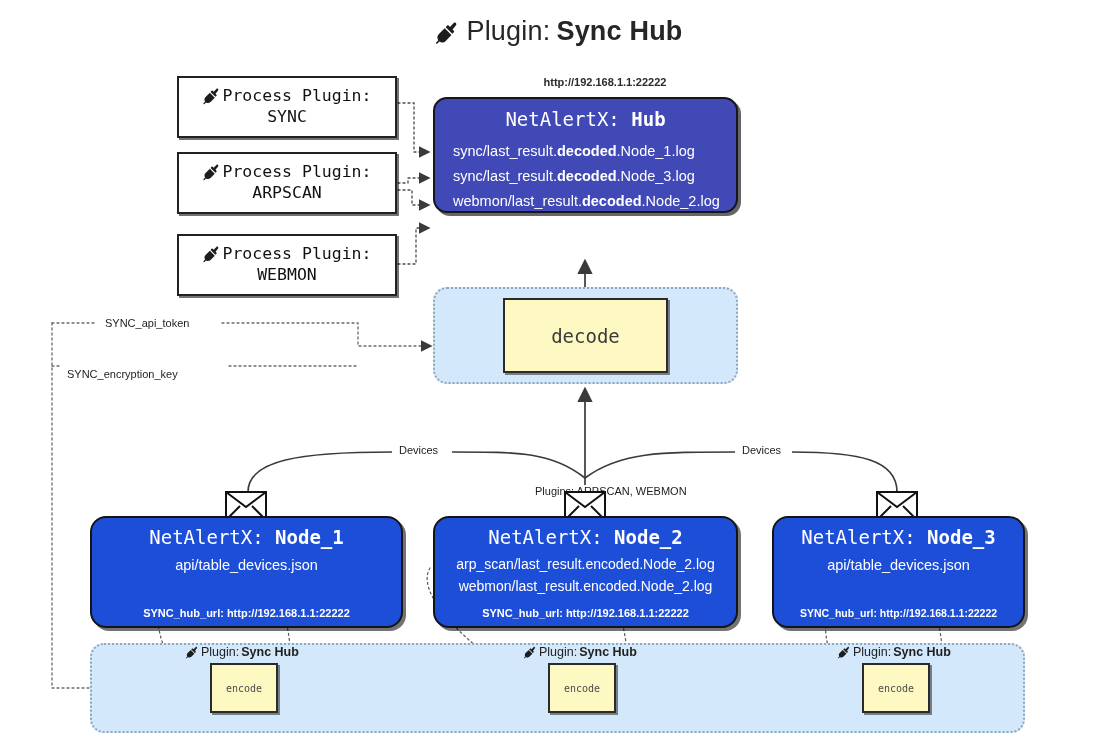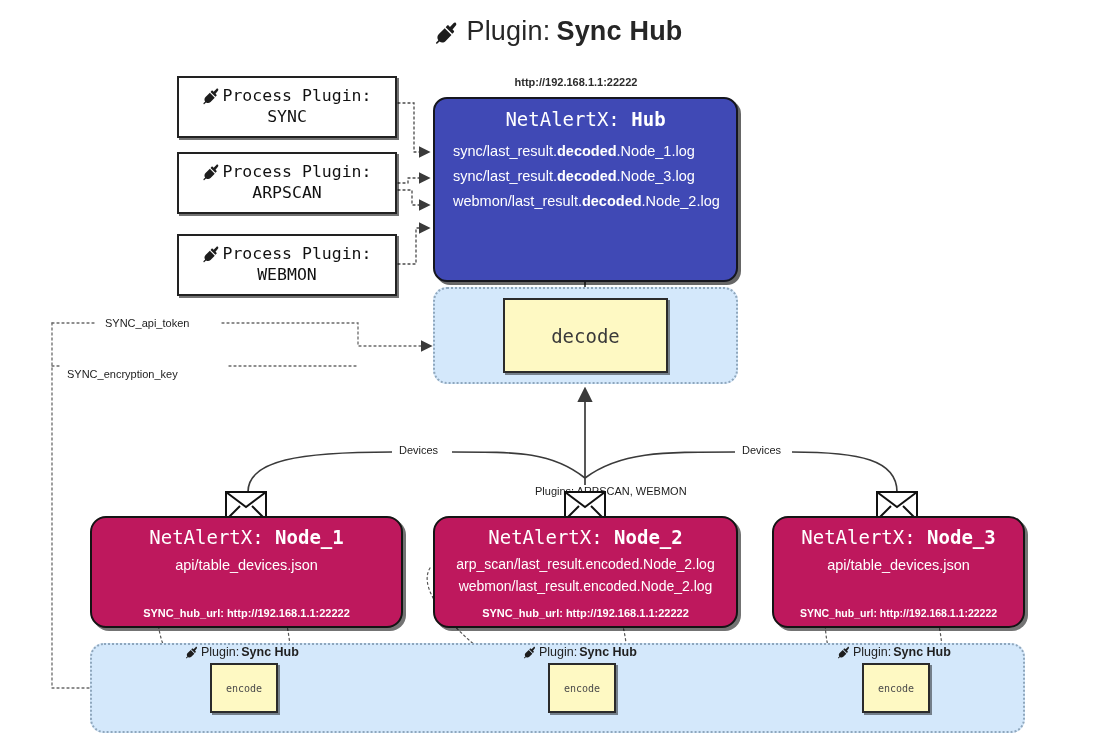--- a/index.html
+++ b/index.html
@@ -38,25 +38,25 @@
     display:flex;flex-direction:column;align-items:center;justify-content:center;
     font-family:"DejaVu Sans Mono","Liberation Mono",monospace;
     font-size:16.5px;color:#111;line-height:1.26;
   }
   .proc-l1{display:flex;align-items:flex-start;gap:1px;white-space:nowrap;}
   .proc-l1 .plug-ico{width:19px;height:19px;vertical-align:-3px;}
   .proc-l2{white-space:nowrap;}
 
   
   #hub-url{
-    left:431px;top:76px;width:290px;text-align:center;
+    left:460px;top:76px;width:290px;text-align:center;
     font-size:11px;font-weight:700;color:#2b2b2b;
   }
   #hub{
-    left:433px;top:97px;width:305px;height:185px;
+    left:433px;top:97px;width:305px;height:116px;
     background:#4049b5;border:2px solid #15161f;border-radius:14px;
     box-shadow:3px 3px 0 rgba(0,0,0,.6);
     color:#ffffff;
     padding-top:9px;
   }
   #hub .hub-title{
     text-align:center;font-family:"DejaVu Sans Mono","Liberation Mono",monospace;
     font-size:19px;margin-bottom:9px;white-space:nowrap;
   }
   #hub .hub-title .b{font-weight:700;}
@@ -92,21 +92,21 @@
     display:flex;align-items:center;gap:2px;
   }
   .plugcap .plug-ico{width:14px;height:14px;}
   .plugcap .b{font-weight:700;}
   #plugcap1{left:185px;top:645px;}
   #plugcap2{left:523px;top:645px;}
   #plugcap3{left:837px;top:645px;}
 
   
   .node{
-    height:112px;background:#be185d;border:2px solid #141414;border-radius:16px;
+    height:112px;background:#1d4ed8;border:2px solid #141414;border-radius:16px;
     box-shadow:3px 3px 0 rgba(0,0,0,.55);
     color:#ffffff;text-align:center;
     display:flex;flex-direction:column;align-items:center;
     padding-top:8px;box-sizing:border-box;
   }
   .node .n-title{
     font-family:"DejaVu Sans Mono","Liberation Mono",monospace;
     font-size:19px;white-space:nowrap;margin-bottom:6px;
   }
   .node .n-title .b{font-weight:700;}

